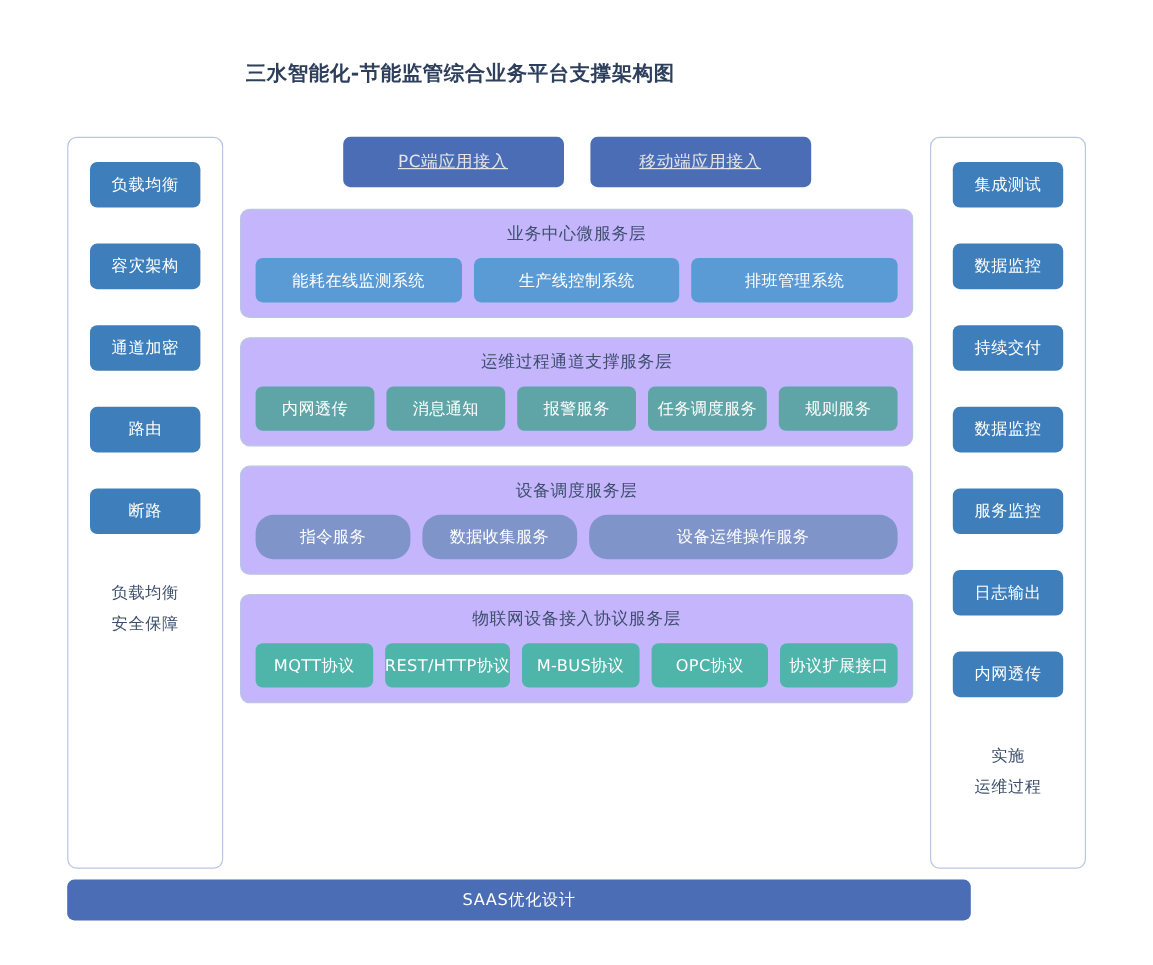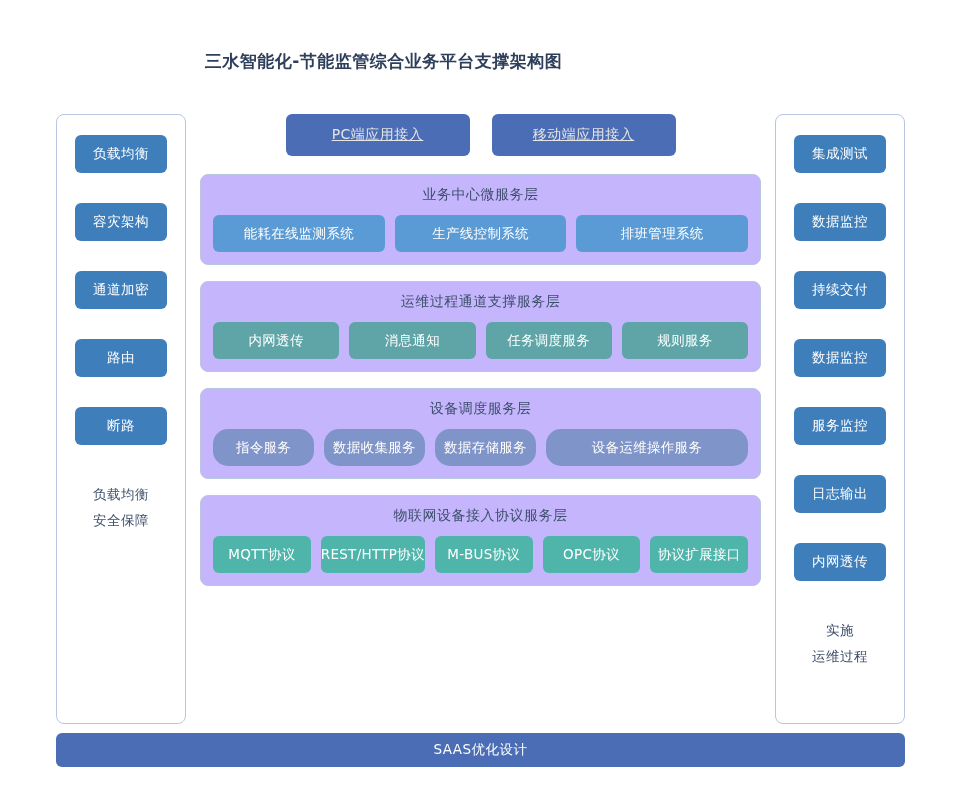--- a/index.html
+++ b/index.html
@@ -152,21 +152,21 @@
   .c-blue      { background: #5b9bd5; }
   .c-teal      { background: #5fa5a8; }
   .c-periwink  { background: #7f94c9; border-radius: 15px; }
   .c-green     { background: #4fb5ab; }
 
   
   .bottom-bar {
     position: absolute;
     top: 733px;
     left: 56px;
-    width: 849px;
+    width: 753px;
     height: 34px;
     background: #4a6db5;
     border-radius: 6px;
     color: #ffffff;
     font-size: 13.5px;
     display: flex;
     align-items: center;
     justify-content: center;
     letter-spacing: 0.5px;
   }
@@ -206,30 +206,30 @@
               <div class="node c-blue">能耗在线监测系统</div>
               <div class="node c-blue">生产线控制系统</div>
               <div class="node c-blue">排班管理系统</div>
             </div>
           </div>
           <div class="layer">
             <div class="layer-title">运维过程通道支撑服务层</div>
             <div class="layer-row">
               <div class="node c-teal">内网透传</div>
               <div class="node c-teal">消息通知</div>
+              <div class="node c-teal">报警服务</div>
               <div class="node c-teal">任务调度服务</div>
               <div class="node c-teal">规则服务</div>
             </div>
           </div>
           <div class="layer">
             <div class="layer-title">设备调度服务层</div>
             <div class="layer-row">
               <div class="node c-periwink">指令服务</div>
               <div class="node c-periwink">数据收集服务</div>
-              <div class="node c-periwink">数据存储服务</div>
               <div class="node c-periwink wide2">设备运维操作服务</div>
             </div>
           </div>
           <div class="layer">
             <div class="layer-title">物联网设备接入协议服务层</div>
             <div class="layer-row">
               <div class="node c-green">MQTT协议</div>
               <div class="node c-green">REST/HTTP协议</div>
               <div class="node c-green">M-BUS协议</div>
               <div class="node c-green">OPC协议</div>

